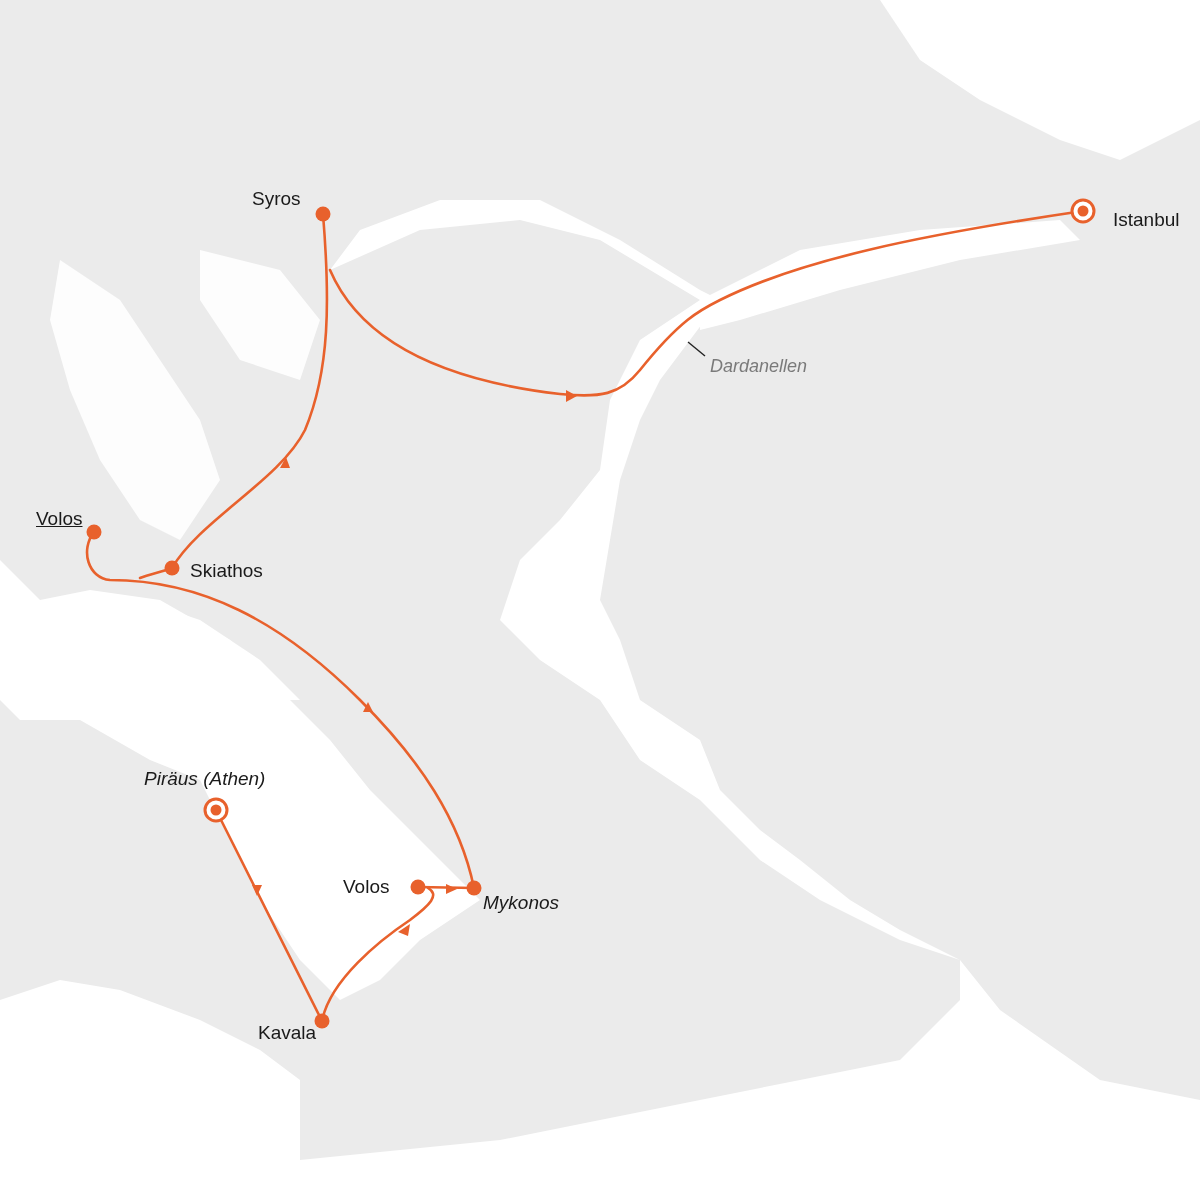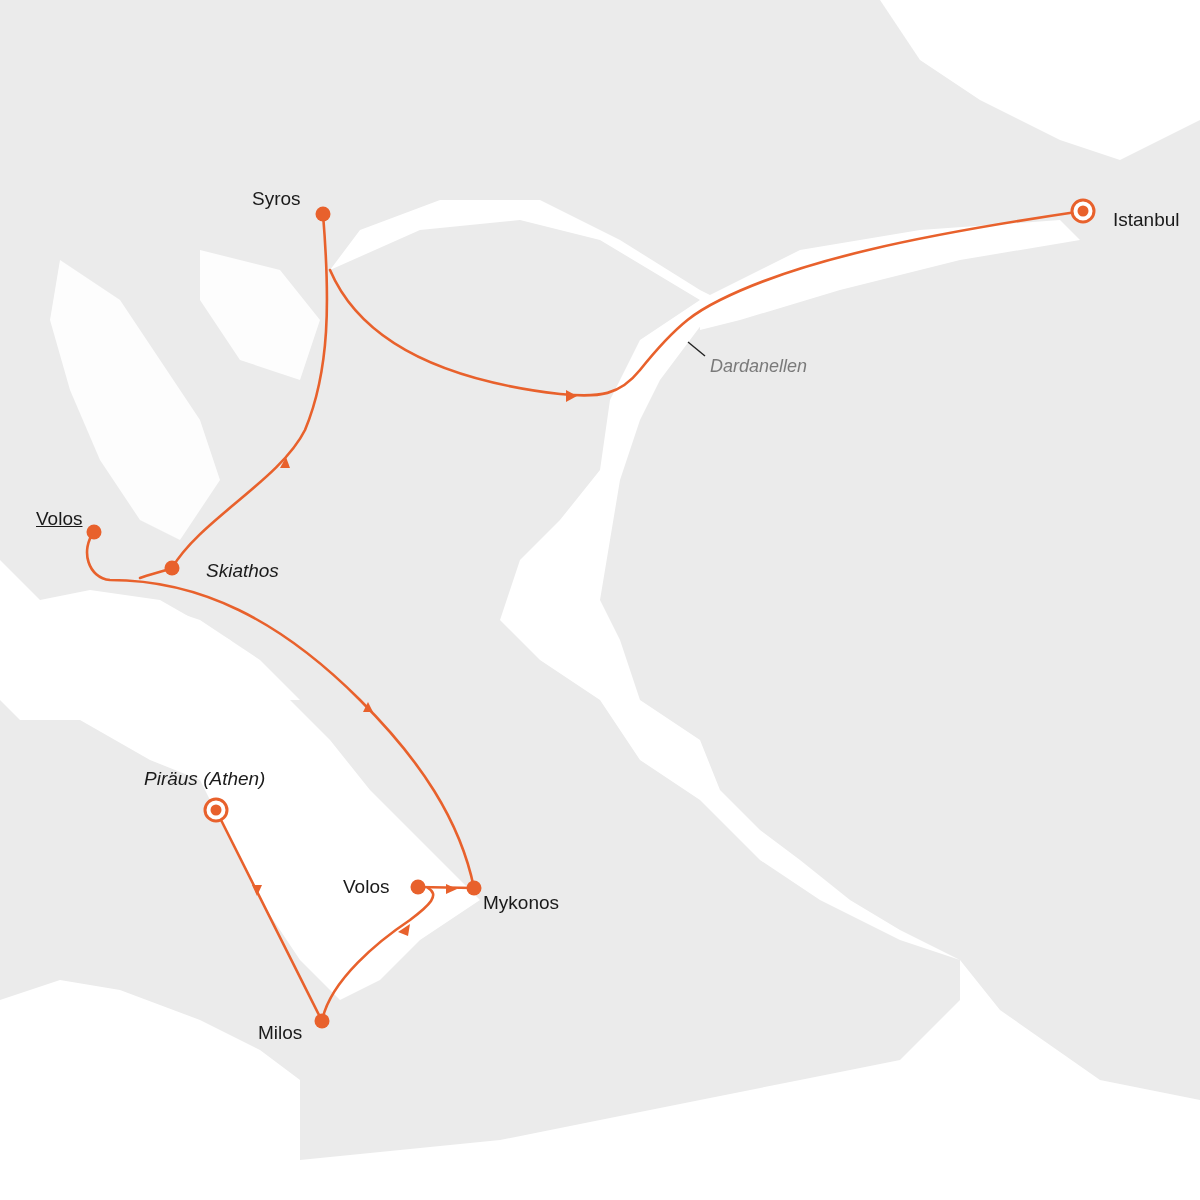--- a/index.html
+++ b/index.html
@@ -59,20 +59,20 @@
     <circle cx="94" cy="532" r="7.5"></circle>
     <circle cx="323" cy="214" r="7.5"></circle>
     <circle cx="216" cy="810" r="11" fill="#ffffff" stroke="#e8612c" stroke-width="3"></circle>
     <circle cx="216" cy="810" r="5.5"></circle>
     <circle cx="1083" cy="211" r="11" fill="#ffffff" stroke="#e8612c" stroke-width="3"></circle>
     <circle cx="1083" cy="211" r="5.5"></circle>
   </g>
 </svg>
 
 <div class="label" style="left:144px;top:768px;font-style:italic;">Piräus (Athen)</div>
-<div class="label" style="left:258px;top:1022px;">Milos</div>
+<div class="label" style="left:258px;top:1022px;">Kavala</div>
 <div class="label" style="left:343px;top:876px;">Volos</div>
-<div class="label" style="left:483px;top:892px;">Mykonos</div>
-<div class="label" style="left:206px;top:560px;font-style:italic;">Skiathos</div>
+<div class="label" style="left:483px;top:892px;font-style:italic;">Mykonos</div>
+<div class="label" style="left:190px;top:560px;">Skiathos</div>
 <div class="label" style="left:36px;top:508px;text-decoration:underline;">Volos</div>
 <div class="label" style="left:252px;top:188px;">Syros</div>
 <div class="label" style="left:1105px;top:209px;margin-left:8px;">Istanbul</div>
 <div class="label italic" style="left:710px;top:356px;">Dardanellen</div>
 
 </body></html>

